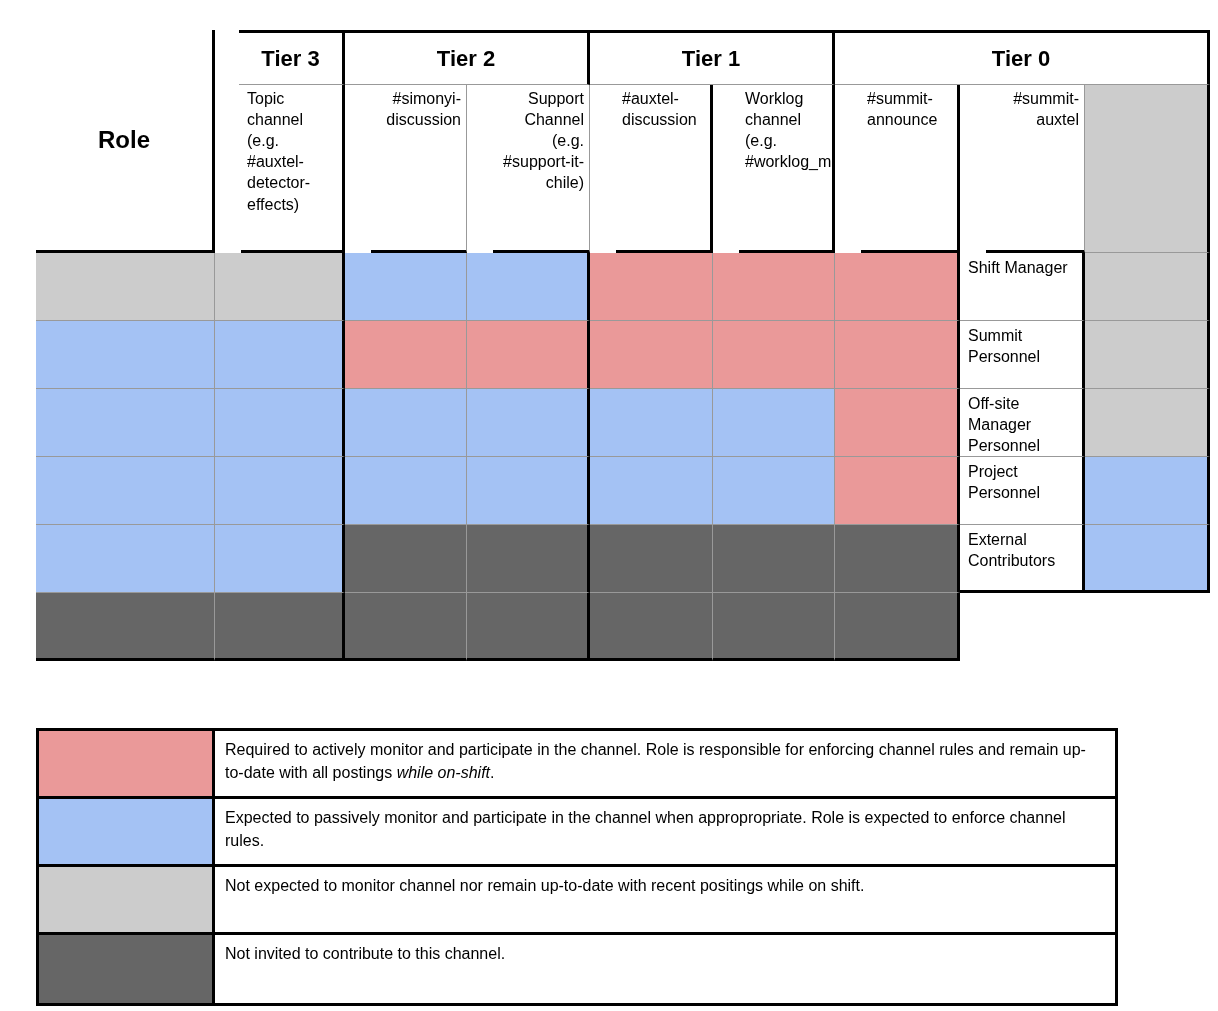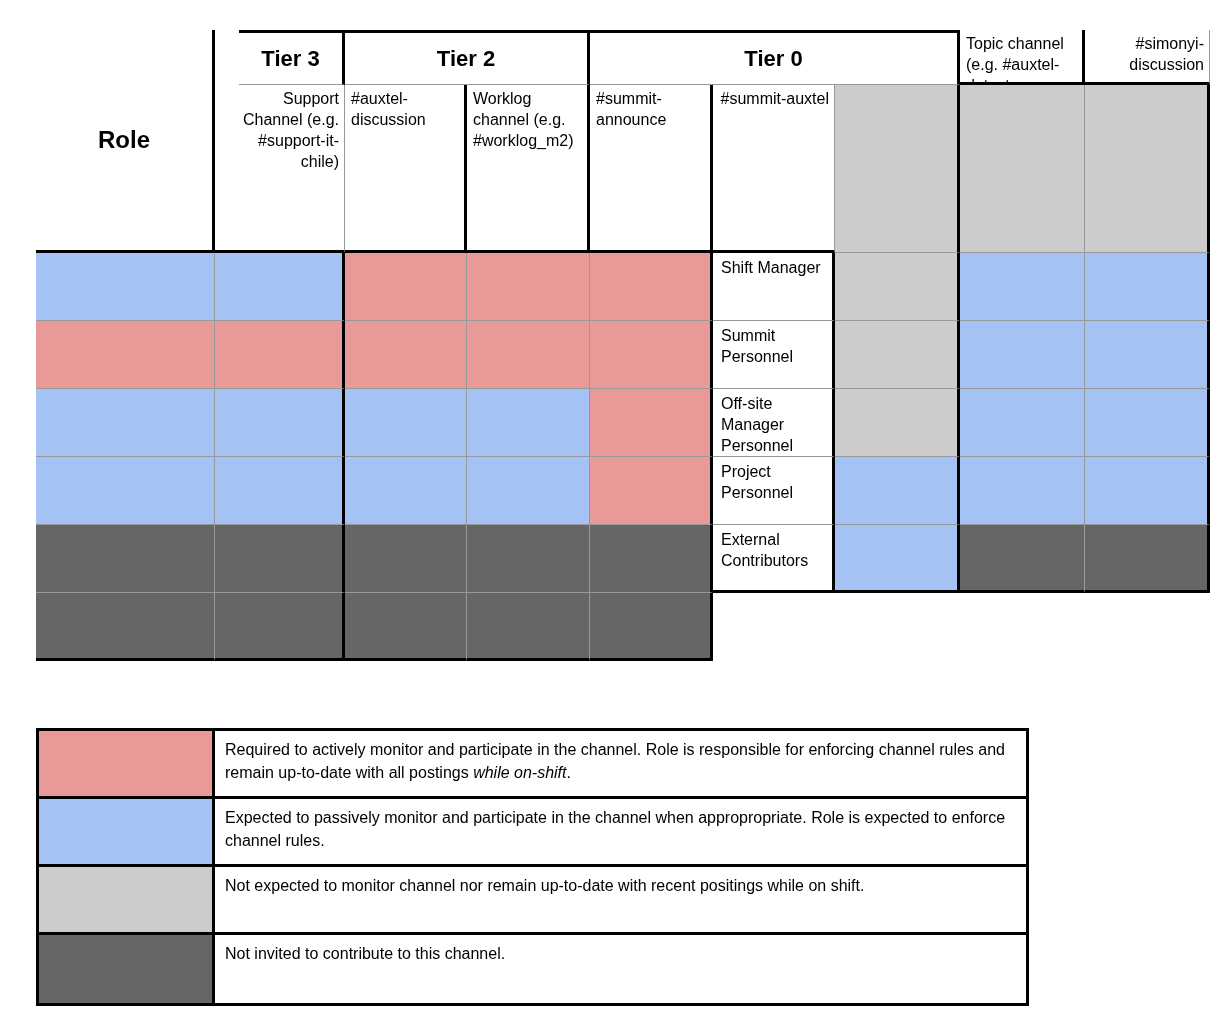--- a/index.html
+++ b/index.html
@@ -36,31 +36,32 @@
     font-weight: bold; font-size: 24px;
   }
   .tier-cell {
     display: flex; align-items: center; justify-content: center;
     font-weight: bold; font-size: 22px;
   }
   .chan-cell {
     font-size: 16px; line-height: 1.32;
     padding: 3px 5px 2px 6px;
     overflow: hidden;
+    margin-left: 26px;
   }
   .role-label {
     font-size: 16px; line-height: 1.3;
     padding: 5px 6px 3px 8px;
   }
 
   
   .legend {
     position: absolute;
     left: 36px; top: 728px;
-    width: 993px;
+    width: 1082px;
     display: grid;
     grid-template-columns: 176px 1fr;
     grid-template-rows: repeat(4, 68px);
     border: 3px solid #000;
     background: #fff;
   }
   .lcell { min-width: 0; }
   .swatch { border-right: 3px solid #000; }
   .lb { border-bottom: 3px solid #000; }
   .ltext {
@@ -71,20 +72,21 @@
 </head>
 <body>
 
 <div class="page">
 
   <div class="matrix" id="matrix">
     <div class="cell role-cell br-black bb-black">Role</div>
 
   <div class="cell tier-cell bt-black bb-gray br-black" style="grid-column: span 1; margin-left: 24px;">Tier 3</div>
       <div class="cell tier-cell bt-black bb-gray br-black" style="grid-column: span 2;">Tier 2</div>
+      <div class="cell tier-cell bt-black bb-gray br-black" style="grid-column: span 2;">Tier 1</div>
       <div class="cell tier-cell bt-black bb-gray br-black" style="grid-column: span 3;">Tier 0</div>
       <div class="cell chan-cell bb-black br-black">Topic channel (e.g. #auxtel-detector-effects)</div>
       <div class="cell chan-cell bb-black br-gray">#simonyi-discussion</div>
       <div class="cell chan-cell bb-black br-gray">Support Channel (e.g. #support-it-chile)</div>
       <div class="cell chan-cell bb-black br-black">#auxtel-discussion</div>
       <div class="cell chan-cell bb-black br-black">Worklog channel (e.g. #worklog_m2)</div>
       <div class="cell chan-cell bb-black br-black">#summit-announce</div>
       <div class="cell chan-cell bb-black br-gray">#summit-auxtel</div>
       <div class="cell body-cell br-black bb-gray" style="background: rgb(204, 204, 204);"></div>
       <div class="cell body-cell br-gray bb-gray" style="background: rgb(204, 204, 204);"></div>

